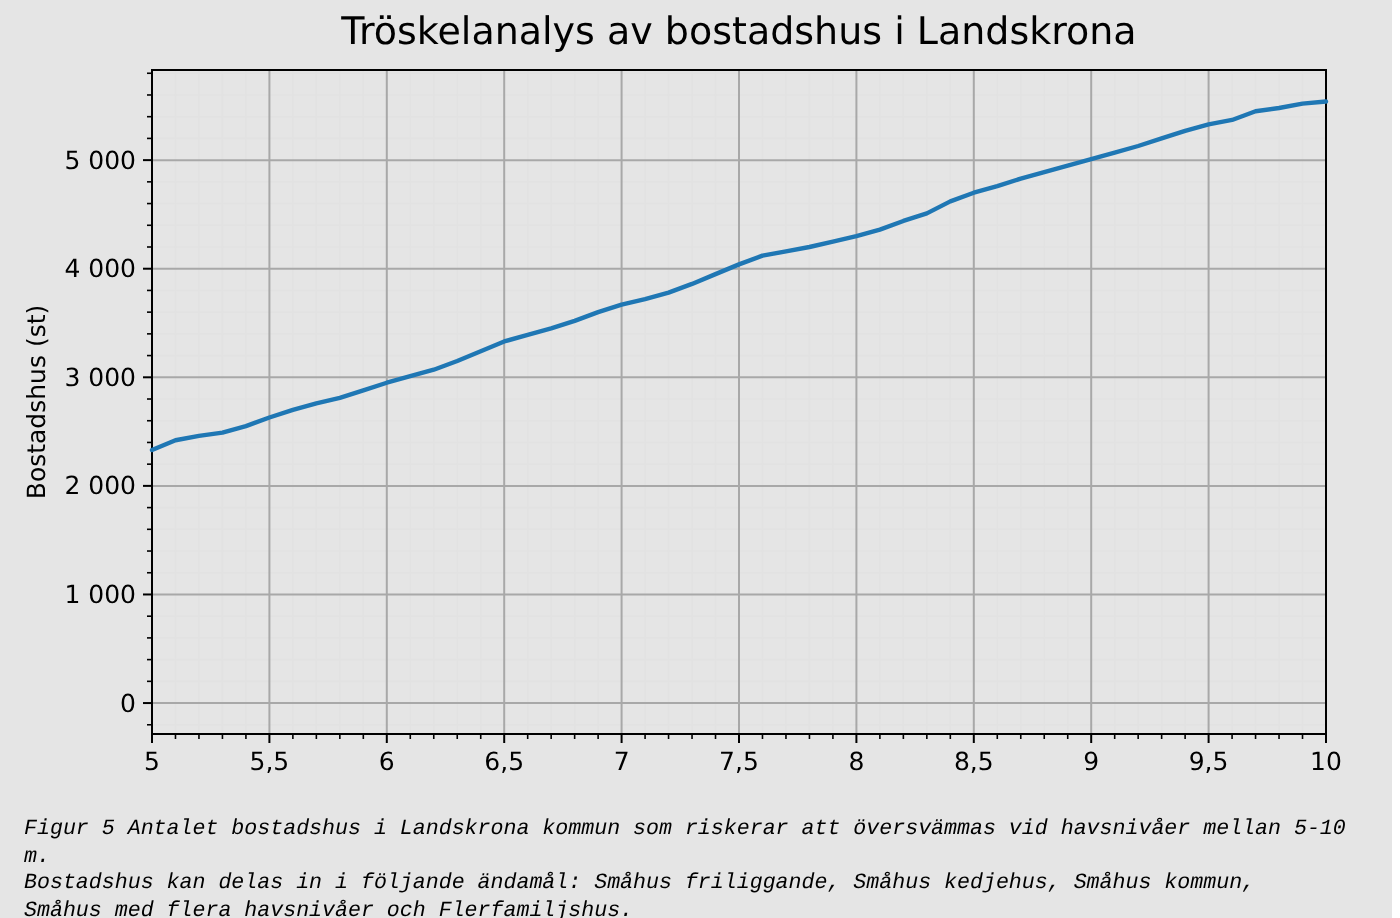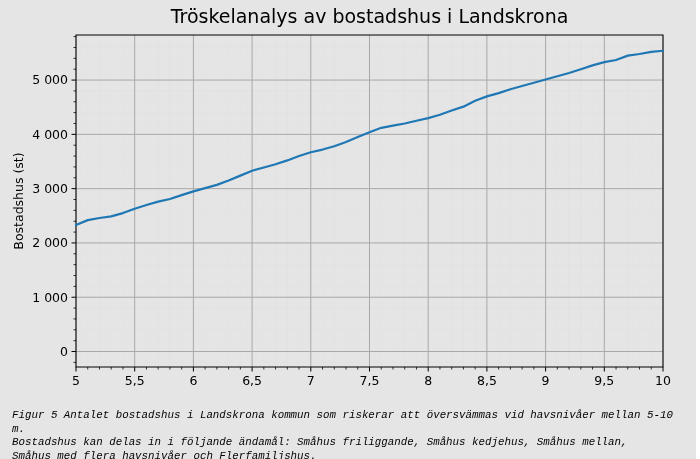--- a/index.html
+++ b/index.html
@@ -212,16 +212,16 @@
       <text x="68" y="247.24112837285364" text-anchor="end" font-size="12.5" fill="#000" font-family="DejaVu Sans, sans-serif">2 000</text>
       <text x="68" y="192.94840556009814" text-anchor="end" font-size="12.5" fill="#000" font-family="DejaVu Sans, sans-serif">3 000</text>
       <text x="68" y="138.6556827473426" text-anchor="end" font-size="12.5" fill="#000" font-family="DejaVu Sans, sans-serif">4 000</text>
       <text x="68" y="84.36295993458708" text-anchor="end" font-size="12.5" fill="#000" font-family="DejaVu Sans, sans-serif">5 000</text>
       <rect x="76" y="35" width="587" height="332" fill="none" stroke="#000000" stroke-width="1"></rect>
       <polyline points="76.00,225.02 87.74,220.14 99.48,217.97 111.22,216.34 122.96,213.08 134.70,208.74 146.44,204.94 158.18,201.68 169.92,198.96 181.66,195.16 193.40,191.36 205.14,188.11 216.88,184.85 228.62,180.50 240.36,175.62 252.10,170.73 263.84,167.47 275.58,164.22 287.32,160.42 299.06,156.07 310.80,152.27 322.54,149.56 334.28,146.30 346.02,141.96 357.76,137.07 369.50,132.18 381.24,127.84 392.98,125.67 404.72,123.50 416.46,120.78 428.20,118.07 439.94,114.81 451.68,110.47 463.42,106.67 475.16,100.69 486.90,96.35 498.64,93.09 510.38,89.29 522.12,86.04 533.86,82.78 545.60,79.52 557.34,76.26 569.08,73.00 580.82,69.20 592.56,65.40 604.30,62.15 616.04,59.97 627.78,55.63 639.52,54.00 651.26,51.83 663.00,50.74" fill="none" stroke="#1f77b4" stroke-width="2.2" stroke-linejoin="round" stroke-linecap="round"></polyline>
     </svg>
   <div class="ylabel">Bostadshus (st)</div>
   <div class="caption">
     <div>Figur 5 Antalet bostadshus i Landskrona kommun som riskerar att översvämmas vid havsnivåer mellan 5-10 m.</div>
-    <div>Bostadshus kan delas in i följande ändamål: Småhus friliggande, Småhus kedjehus, Småhus mellan,</div>
+    <div>Bostadshus kan delas in i följande ändamål: Småhus friliggande, Småhus kedjehus, Småhus kommun,</div>
     <div>Småhus med flera havsnivåer och Flerfamiljshus.</div>
   </div>
 </div>
 
 </body></html>

